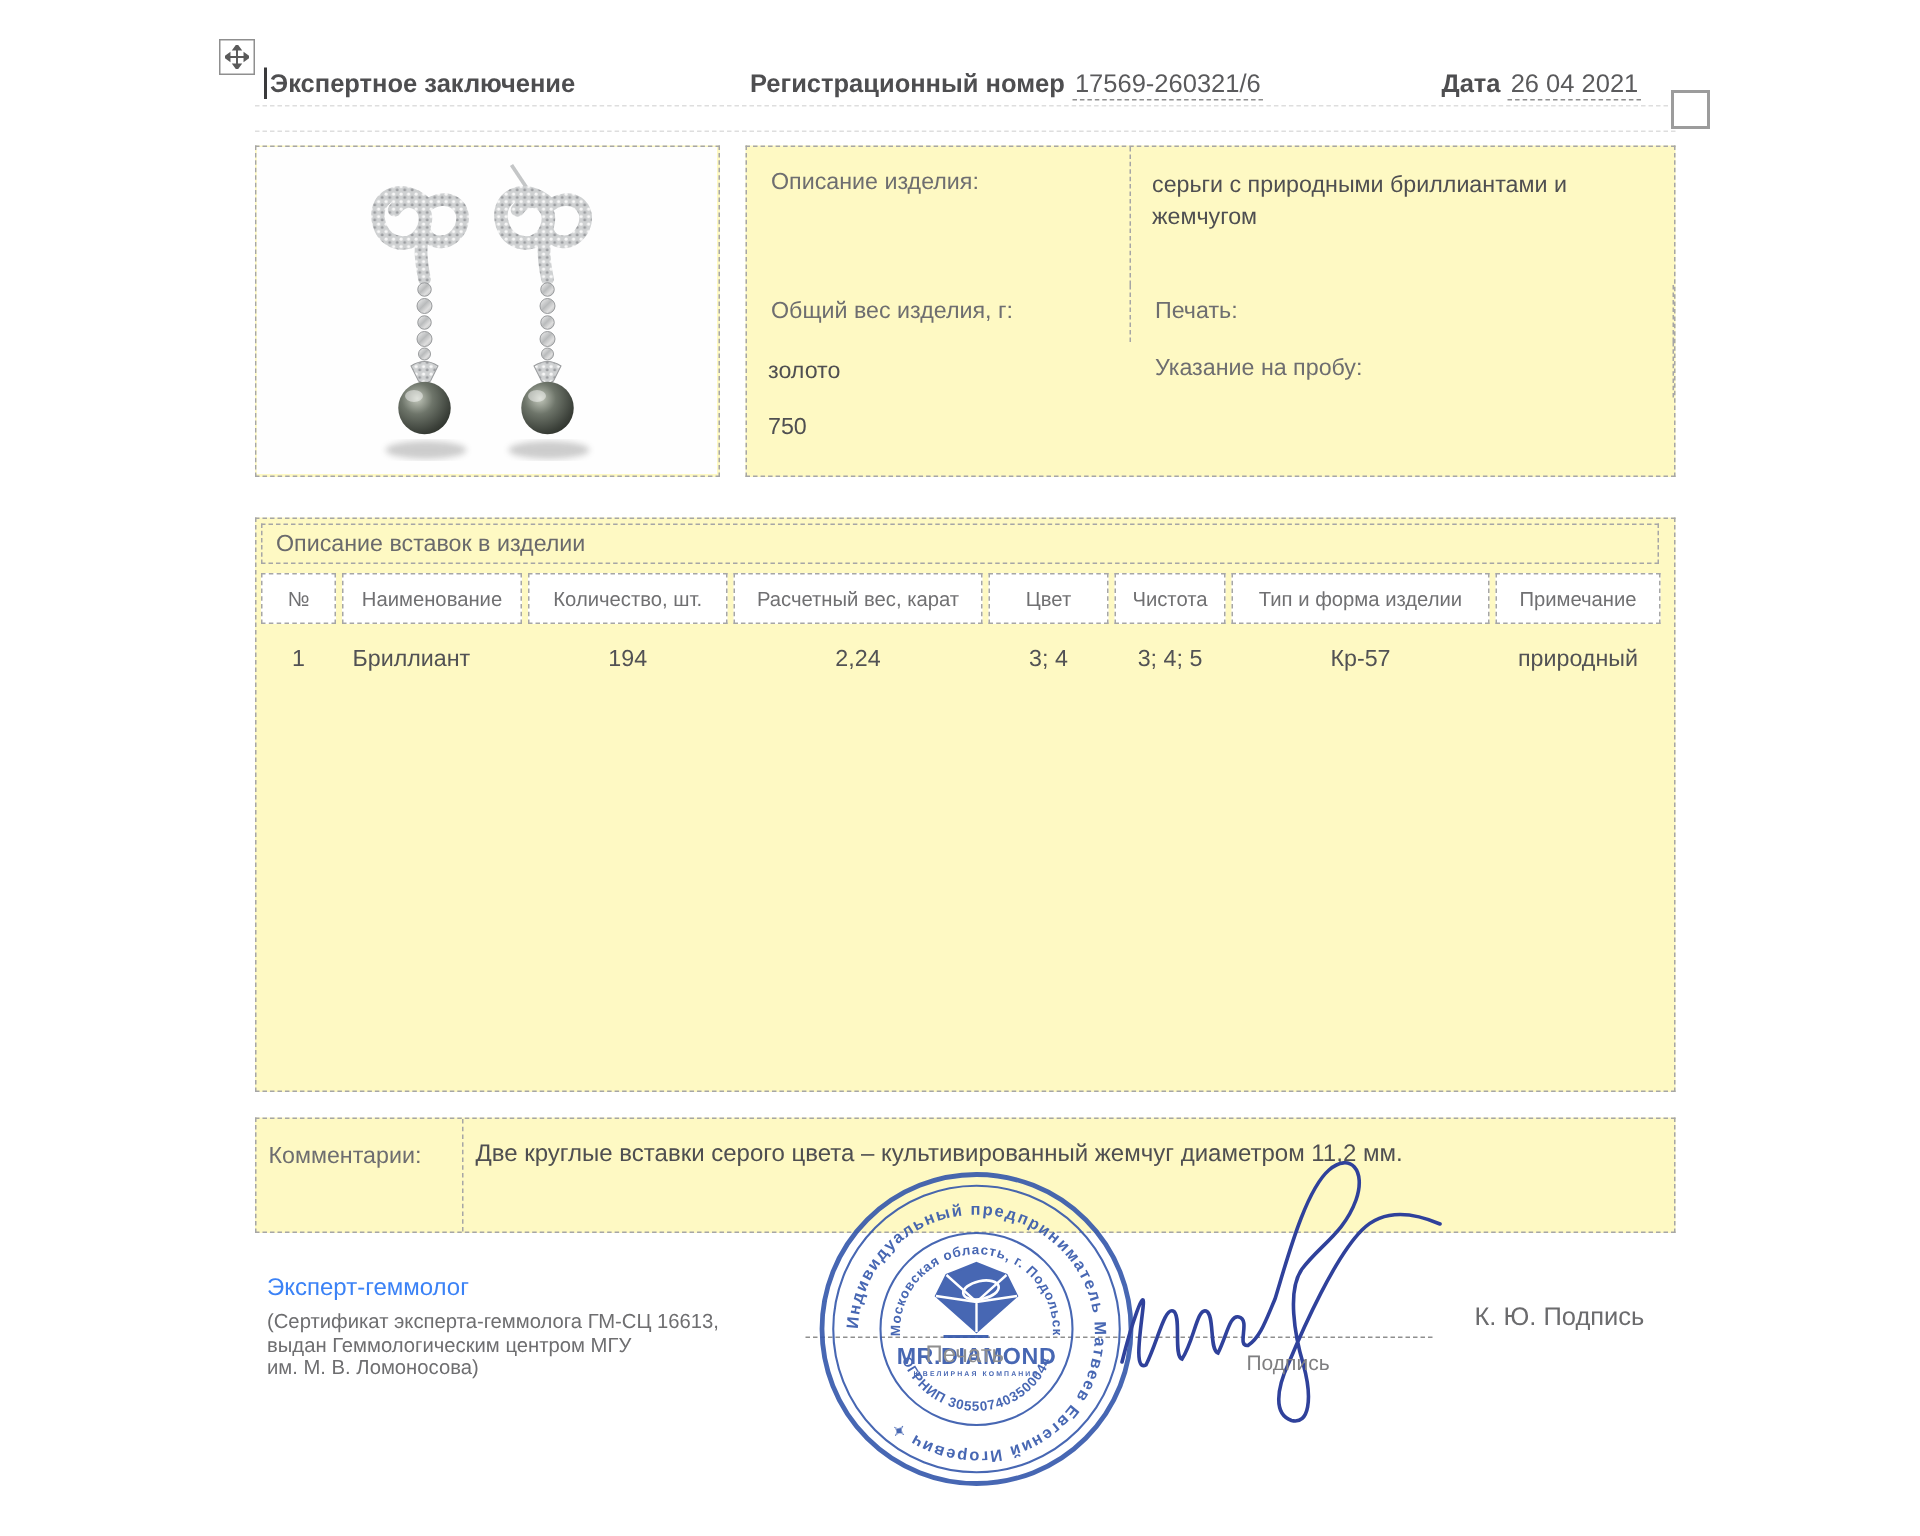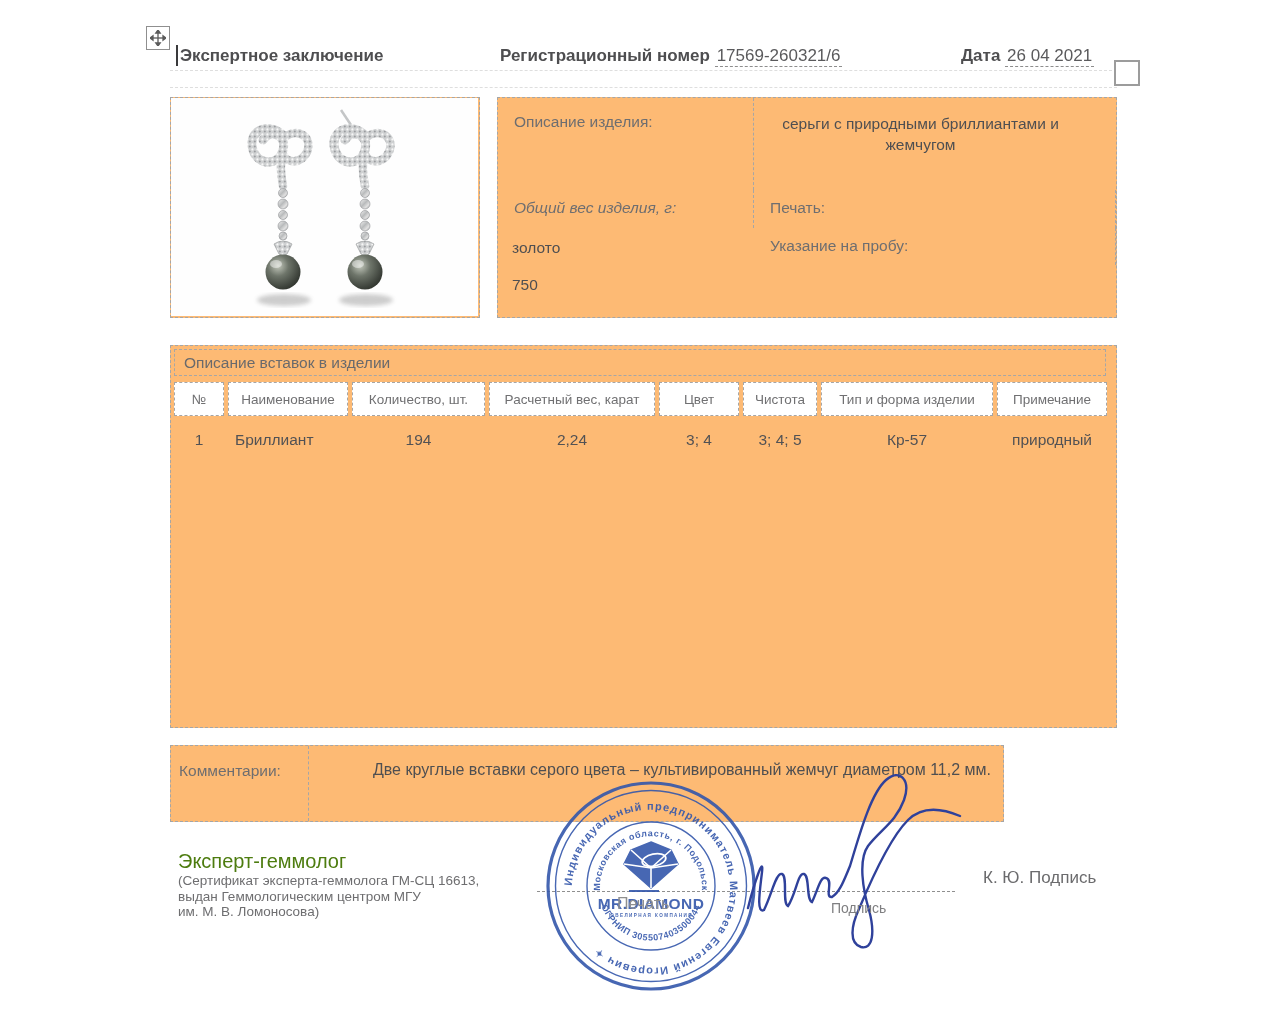--- a/index.html
+++ b/index.html
@@ -1,19 +1,19 @@
 <!DOCTYPE html>
 <html><head>
 <meta charset="utf-8">
 <style>
   html,body{margin:0;padding:0;background:#ffffff;}
   .page{position:relative;width:1280px;height:1024px;background:#fff;
         font-family:"Liberation Sans", sans-serif;color:#58585a;overflow:hidden;}
   .abs{position:absolute;}
-  .dashedbox{border:1.5px dashed #a6a6a6;background:#fdba74;box-sizing:border-box;}
+  .dashedbox{border:1.5px dashed #a6a6a6;background:#fef9c3;box-sizing:border-box;}
   .bold{font-weight:bold;margin-top:32px;}
   
   .move-handle{left:146px;top:26px;width:22px;height:22px;border:1px solid #8f8f8f;
                display:flex;align-items:center;justify-content:center;background:#fff;}
   .caret{left:176px;top:45px;width:1.5px;height:21px;background:#3a3a3c;}
   .doc-title{left:180px;top:46px;font-size:17px;font-weight:bold;color:#4e4e50;}
   .reg-line{left:500px;top:46px;font-size:17px;color:#4e4e50;}
   .reg-num{font-weight:normal;color:#5a5a5c;border-bottom:1.5px dashed #8d8d8d;padding:0 2px 1px 2px;}
   .date-line{left:961px;top:46px;font-size:17px;color:#4e4e50;}
   .faint-line{height:0;border-top:1px dashed #dedede;}
@@ -31,26 +31,26 @@
   .hdr-row,.data-row{position:absolute;left:3px;display:flex;gap:4px;}
   .hdr-row{top:36px;height:34px;}
   .data-row{top:78px;height:32px;}
   .hcell{border:1.5px dashed #a6a6a6;box-sizing:border-box;display:flex;align-items:center;justify-content:center;
          font-size:13.5px;color:#707072;text-align:center;background:#fff;}
   .dcell{display:flex;align-items:center;justify-content:center;font-size:15.5px;color:#525254;box-sizing:border-box;}
   .c0{width:50px;} .c1{width:120px;} .c2{width:133px;} .c3{width:166px;}
   .c4{width:80px;} .c5{width:74px;} .c6{width:172px;} .c7{width:110px;}
   .dcell.c1{justify-content:flex-start;padding-left:7px;}
   
-  .comments-box{left:170px;top:745px;width:834px;height:77px;display:flex;justify-content:space-between;}
+  .comments-box{left:170px;top:745px;width:947px;height:77px;display:flex;}
   .comments-label{width:138px;border-right:1.5px dashed #a6a6a6;box-sizing:border-box;
                   padding:16px 4px 0 8px;font-size:15.5px;color:#6e6e70;}
   .comments-text{padding:15px 12px 0 8px;font-size:16px;color:#4f4f51;}
   
-  .expert-title{left:178px;top:850px;font-size:20px;color:#4d7c0f;}
+  .expert-title{left:178px;top:850px;font-size:16px;color:#3b82f6;}
   .cert-lines{left:178px;top:873px;font-size:13.5px;line-height:15.5px;color:#6e6e70;}
   .sig-line{left:537px;top:891px;width:418px;height:0;border-top:1.5px dashed #8f8f8f;z-index:1;}
   .stamp-wrap{left:541px;top:776px;width:220px;height:220px;z-index:2;opacity:0.9;}
   .stamp-label{left:617px;top:895px;font-size:16px;color:#8f8f8f;z-index:5;}
   .sign-wrap{left:738px;top:768px;width:240px;height:190px;z-index:3;}
   .sign-label{left:831px;top:900px;font-size:14px;color:#7f7f81;z-index:5;}
   .expert-name{left:983px;top:868px;font-size:17px;color:#6b6b6d;}
 </style>
 </head>
 <body>
@@ -145,22 +145,22 @@
         <path d="M185 146 Q 194 140 203 146 L 198 156 Q 194 159 190 156 Z" fill="url(#pave)" stroke="#9a9c9e" stroke-width="0.7"></path>
         <circle cx="194" cy="174" r="17.5" fill="url(#pearl)"></circle>
         <ellipse cx="187" cy="166" rx="6" ry="4" fill="#ffffff" opacity="0.45"></ellipse>
       </g>
     </svg>
   </div>
 
   <div class="abs dashedbox desc-box">
     <div class="desc-grid">
       <div class="desc-label">Описание изделия:</div>
-      <div class="desc-value" style="max-width:345px;text-align:center;">серьги с природными бриллиантами и жемчугом</div>
-      <div class="desc-label" style="padding-top:9px;font-style:italic;">Общий вес изделия, г:</div>
+      <div class="desc-value" style="max-width:345px;">серьги с природными бриллиантами и жемчугом</div>
+      <div class="desc-label" style="padding-top:9px;">Общий вес изделия, г:</div>
       <div class="desc-label" style="padding-top:9px;">Печать:</div>
       <div class="desc-value" style="padding-top:9px;">золото</div>
       <div class="desc-label" style="padding-top:9px;">Указание на пробу:</div>
       <div class="desc-value" style="padding-top:9px;">750</div>
     </div>
   </div>
 
   <div class="abs dashedbox inserts-box">
     <div class="inserts-title">Описание вставок в изделии</div>
     <div class="hdr-row">

